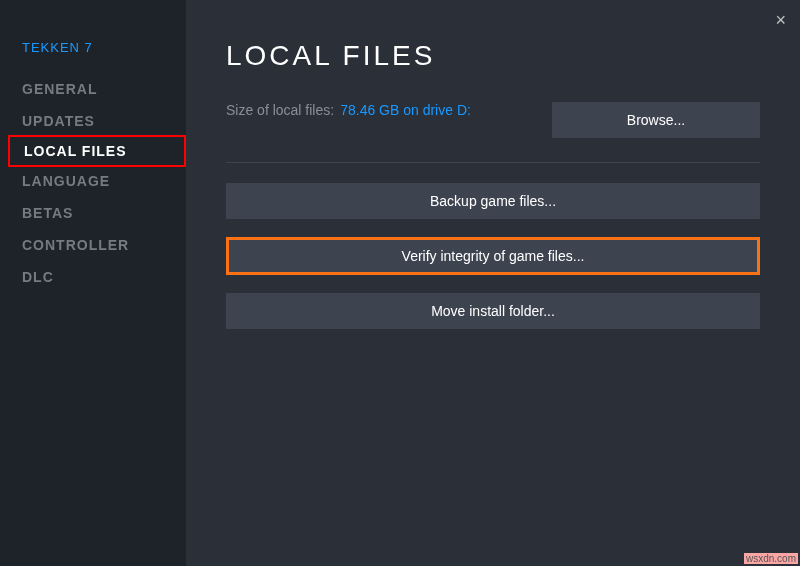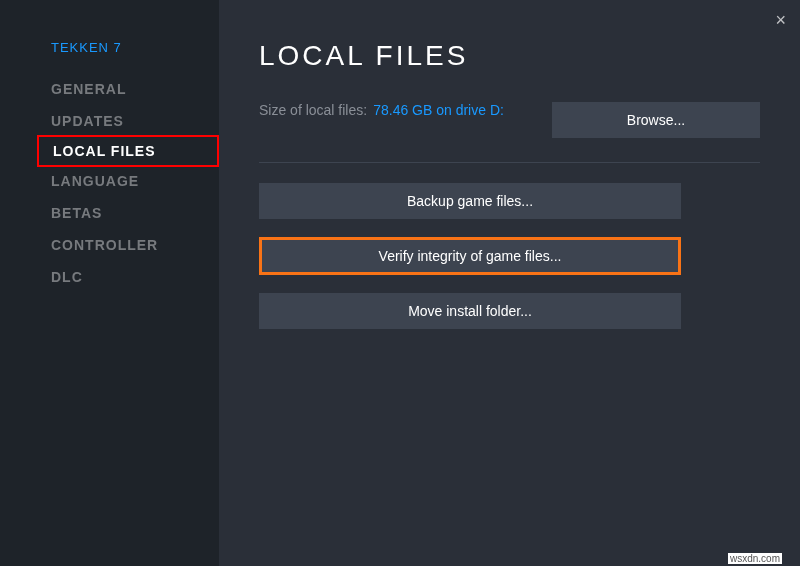--- a/index.html
+++ b/index.html
@@ -14,21 +14,20 @@
       font-family: Arial, "Helvetica Neue", Helvetica, sans-serif;
       color: #c6d4df;
       display: flex;
       position: relative;
       overflow: hidden;
     }
     .sidebar {
       width: 190px;
       background: #1e2329;
       padding: 20px 0;
-      margin-left: 29px;
     }
     .game-title {
       color: #1999ff;
       font-size: 13px;
       letter-spacing: 1px;
       padding: 20px 22px 18px 22px;
       font-weight: normal;
     }
     .nav-item {
       color: #777a7e;
@@ -91,41 +90,41 @@
       width: 208px;
       text-align: center;
     }
     .divider {
       border: none;
       border-top: 1px solid #3d4450;
       margin-bottom: 20px;
     }
     .action-btn {
       display: block;
-      width: 422px;
+      width: 534px;
       background: #3d4450;
       color: #ffffff;
       border: none;
       padding: 10px;
       font-size: 14px;
       cursor: pointer;
       text-align: center;
       margin-bottom: 18px;
     }
     .action-btn.highlighted {
       border: 3px solid #f97316;
       padding: 8px;
     }
     .watermark {
       position: absolute;
       bottom: 2px;
-      right: 18px;
+      right: 2px;
       font-size: 10px;
       color: #555;
-      background: #ffffff;
+      background: #fca5a5;
       padding: 0 2px;
     }
   </style>
 </head>
 <body>
 
 <div class="sidebar">
   <div class="game-title">TEKKEN 7</div>
   <div class="nav-item">GENERAL</div>
   <div class="nav-item">UPDATES</div>

